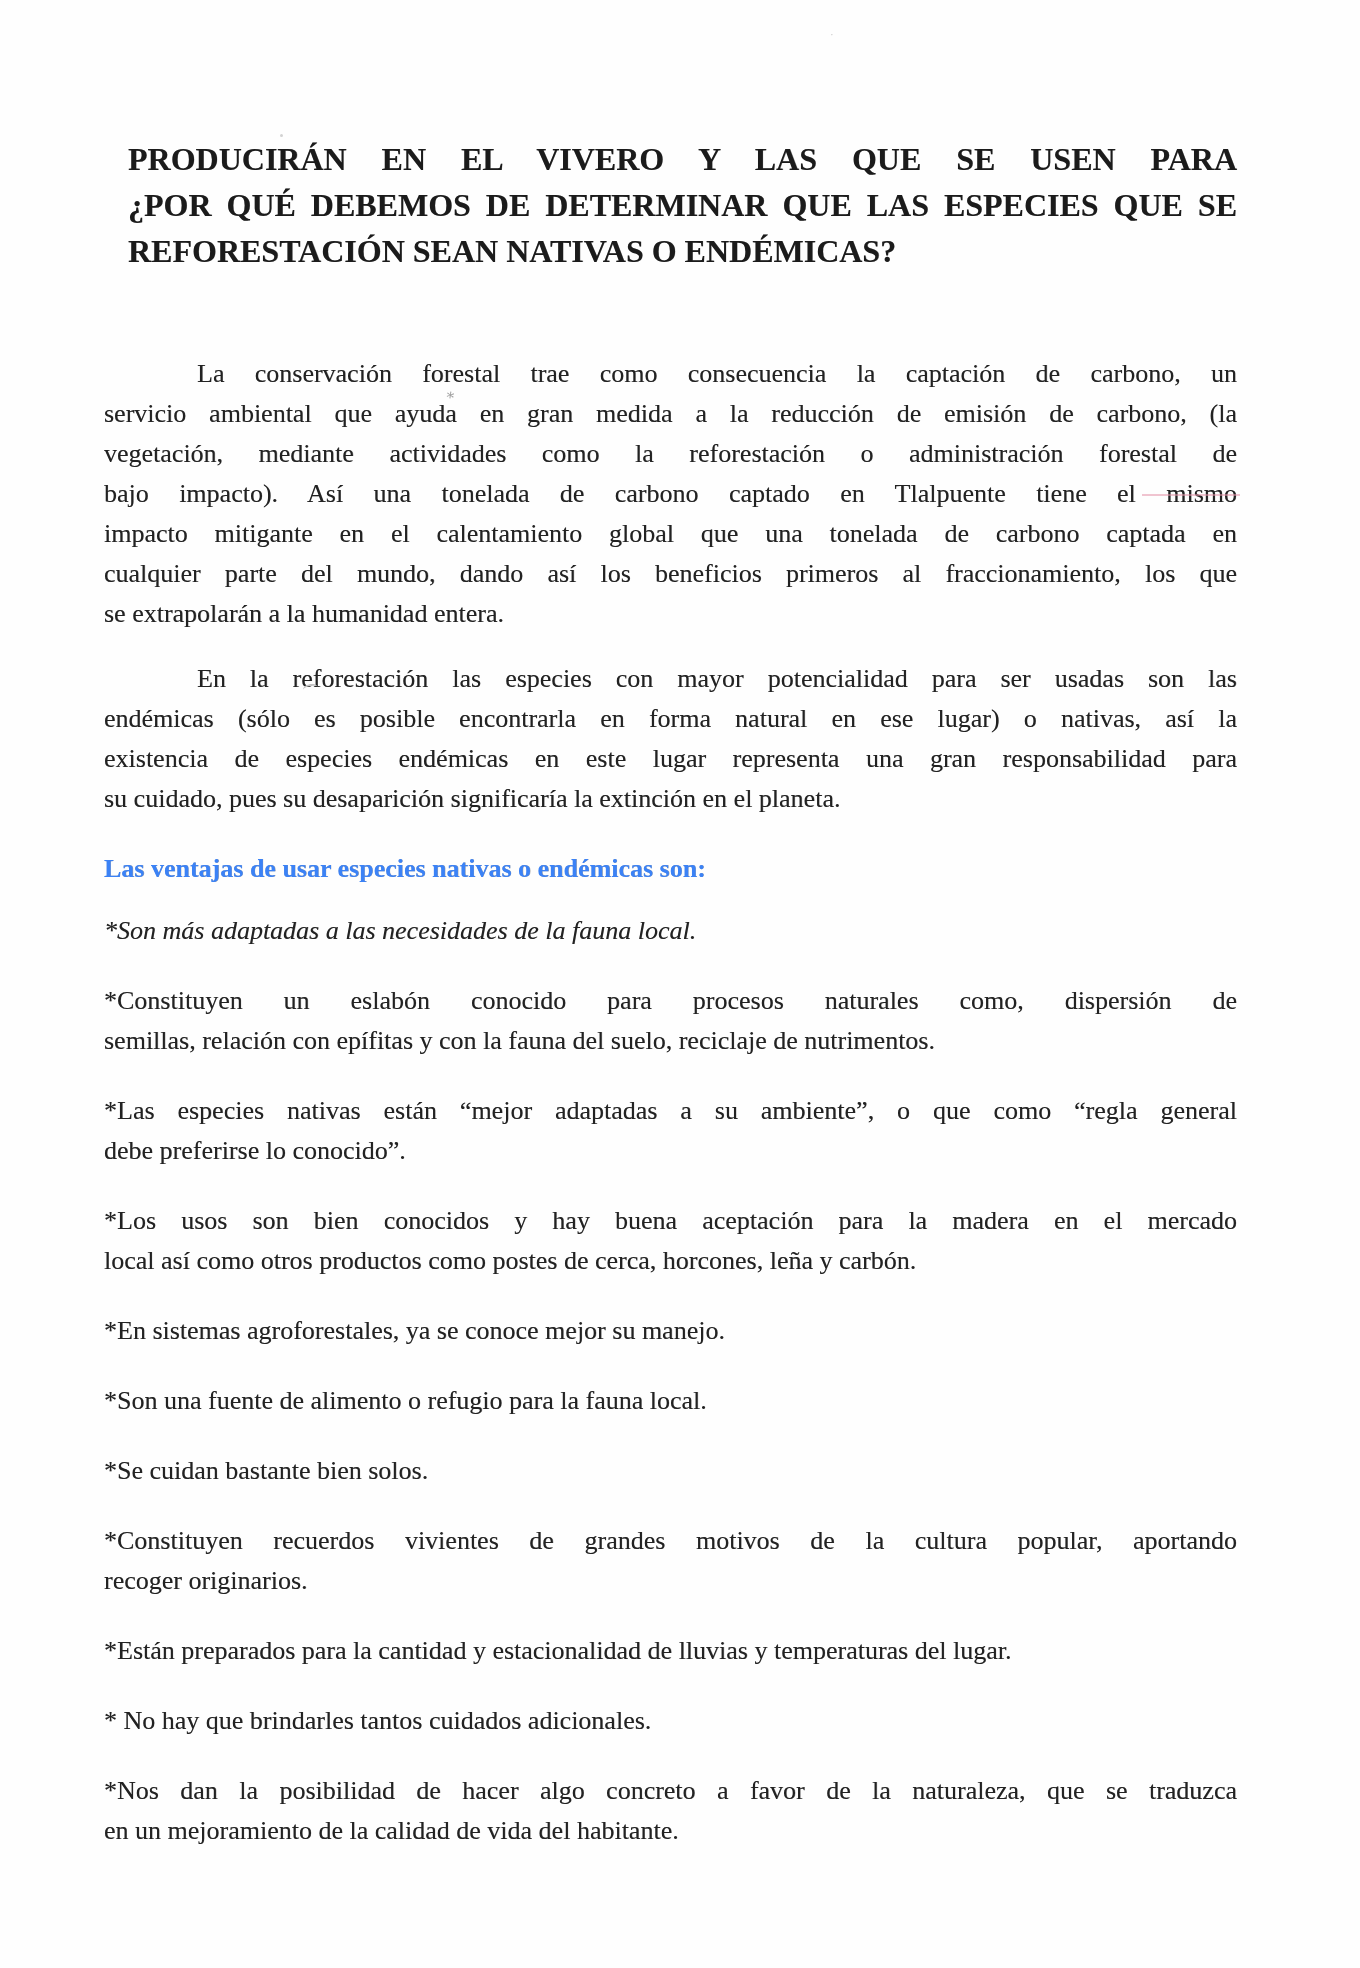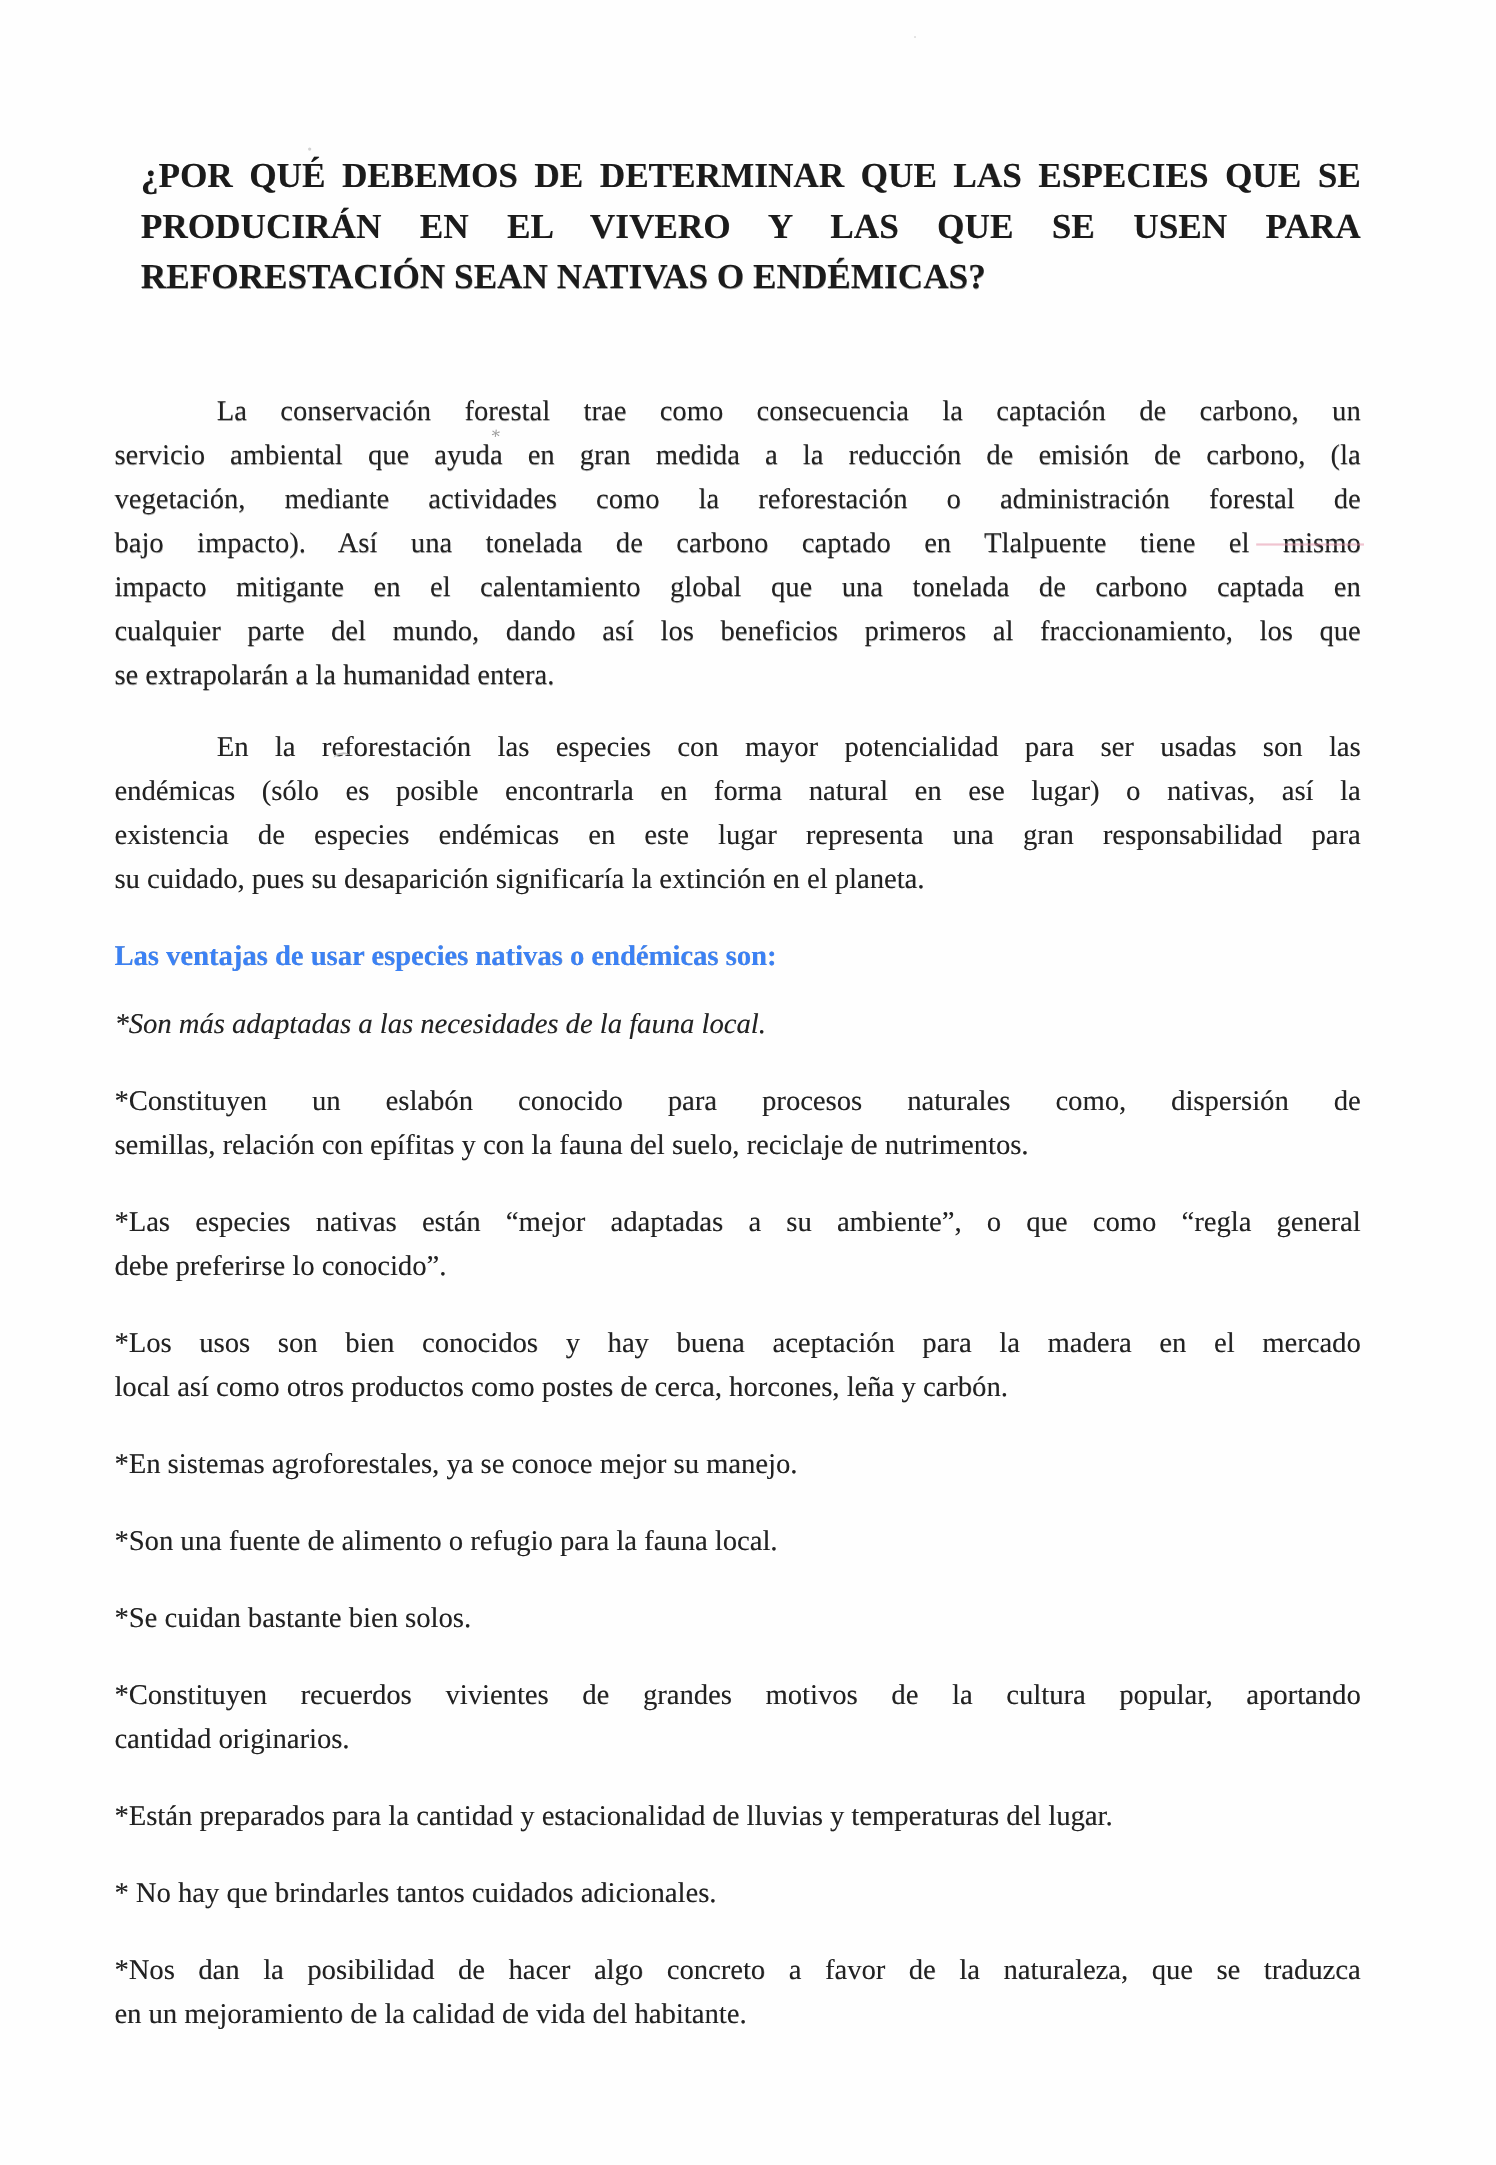--- a/index.html
+++ b/index.html
@@ -48,22 +48,22 @@
   .a-star { left:447px; top:386px; color:#9d9d9d; font-size:15px; line-height:14px; transform:rotate(8deg); }
   .a-curl { left:303px; top:684px; width:15px; height:7px; border-top:2px solid #c2c2c2; border-radius:50%; transform:rotate(-10deg); }
   .a-pink { left:1142px; top:494px; width:98px; height:2px; background:rgba(228,148,170,0.55); }
 </style>
 </head>
 <body>
 
 <div class="page">
   <div class="content">
     <div class="doc-title" id="doc-title">
+        <div class="tline">PRODUCIRÁN EN  EL VIVERO Y LAS QUE SE USEN PARA</div>
         <div class="tline">¿POR QUÉ DEBEMOS DE DETERMINAR QUE LAS ESPECIES QUE SE</div>
-        <div class="tline">PRODUCIRÁN EN  EL VIVERO Y LAS QUE SE USEN PARA</div>
         <div class="tline tlast">REFORESTACIÓN SEAN NATIVAS O ENDÉMICAS?</div>
       </div>
     <div class="bodytext" id="doc-body">
         <div class="blk k-para first-para">
           <div class="tline tindent">La conservación forestal trae como consecuencia la captación de carbono,  un</div>
           <div class="tline">servicio ambiental que ayuda en gran medida a la reducción de emisión de carbono, (la</div>
           <div class="tline">vegetación, mediante actividades como la reforestación o administración forestal de</div>
           <div class="tline">bajo impacto). Así una tonelada de carbono captado en Tlalpuente  tiene el mismo</div>
           <div class="tline">impacto mitigante en el calentamiento global que una tonelada de carbono captada en</div>
           <div class="tline">cualquier parte del mundo, dando así los beneficios primeros al fraccionamiento, los que</div>
@@ -97,21 +97,21 @@
           <div class="tline tlast">*En sistemas agroforestales, ya se conoce mejor su manejo.</div>
         </div>
         <div class="blk k-bullet">
           <div class="tline tlast">*Son una fuente de alimento o refugio para la fauna local.</div>
         </div>
         <div class="blk k-bullet">
           <div class="tline tlast">*Se cuidan bastante bien solos.</div>
         </div>
         <div class="blk k-bullet">
           <div class="tline">*Constituyen recuerdos vivientes de grandes motivos de la cultura popular, aportando</div>
-          <div class="tline tlast">cantidad originarios.</div>
+          <div class="tline tlast">recoger originarios.</div>
         </div>
         <div class="blk k-bullet">
           <div class="tline tlast">*Están preparados para la cantidad y estacionalidad de lluvias y temperaturas del lugar.</div>
         </div>
         <div class="blk k-bullet">
           <div class="tline tlast">* No hay que brindarles tantos cuidados adicionales.</div>
         </div>
         <div class="blk k-bullet">
           <div class="tline">*Nos dan la posibilidad de hacer algo concreto a favor de la naturaleza, que se traduzca</div>
           <div class="tline tlast">en un mejoramiento de la calidad de vida del habitante.</div>

